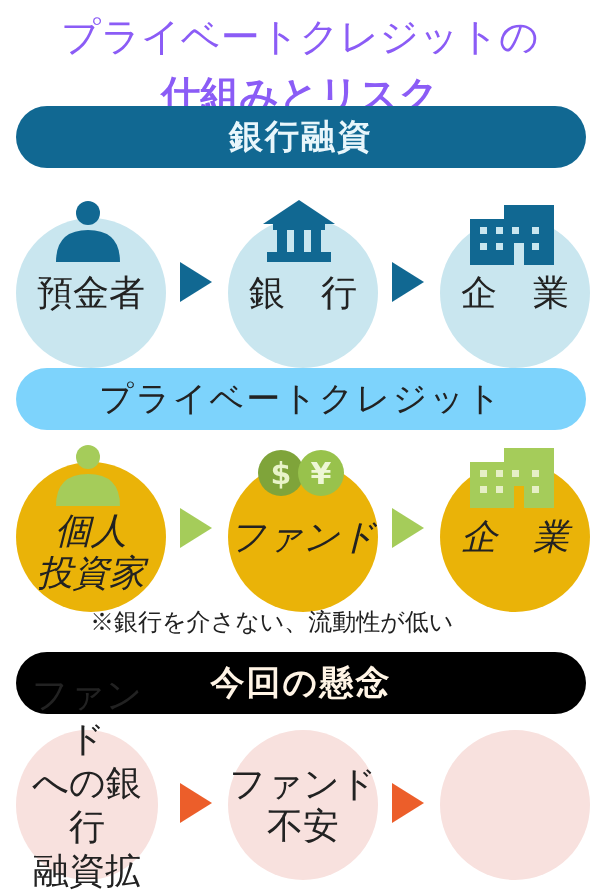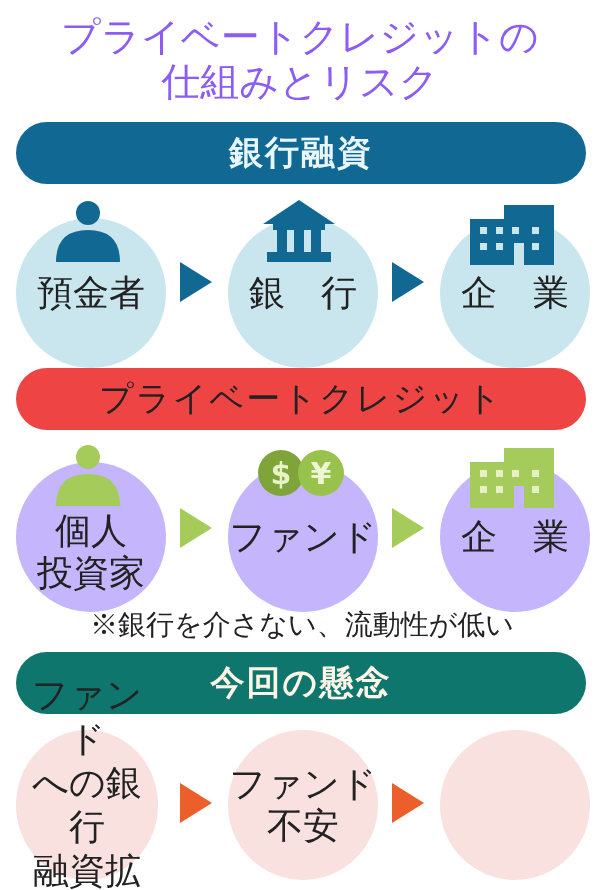--- a/index.html
+++ b/index.html
@@ -1,38 +1,38 @@
 <!DOCTYPE html>
 <html><head>
 <meta charset="utf-8">
 <style>
   html, body { margin:0; padding:0; }
   body { width:600px; height:890px; background:#ffffff; position:relative; overflow:hidden;
          font-family:"DejaVu Sans","Liberation Sans",sans-serif; color:#222; }
   .title { position:absolute; left:0; width:600px; text-align:center; font-size:39px; line-height:46px; color:#8b5cf6; }
   .band { position:absolute; left:16px; width:570px; height:62px; border-radius:31px;
           display:flex; align-items:center; justify-content:center; font-size:34px; font-weight:bold; letter-spacing:2px; }
-  .band.blue { background:#116892; color:#e8f6fb; top:122px; }
-  .band.green { background:#ef4444; color:#222; top:368px; font-weight:normal; }
-  .band.orange { background:#0f766e; color:#fff4e5; top:652px; }
+  .band.blue { background:#116892; color:#e8f6fb; top:106px; }
+  .band.green { background:#7dd3fc; color:#222; top:368px; font-weight:normal; }
+  .band.orange { background:#000000; color:#fff4e5; top:652px; }
   .circle { position:absolute; width:150px; height:150px; border-radius:50%;
             display:flex; align-items:center; justify-content:center; text-align:center; }
   .c-blue { background:#c9e6ef; }
-  .c-green { background:#c4b5fd; }
+  .c-green { background:#eab308;font-style:italic; }
   .c-pink { background:#f8e1de; }
   .ctext { font-size:36px; line-height:42px; color:#222; position:relative; z-index:2; }
   .arrow { position:absolute; width:0; height:0; border-top:20px solid transparent; border-bottom:20px solid transparent; border-left:32px solid; }
   .icon { position:absolute; z-index:3; }
-  .note { position:absolute; top:606px; left:90px; font-family:Liberation Serif, serif; font-size:28px; color:#222; }
+  .note { position:absolute; top:606px; left:90px; font-family:Liberation Serif, serif; font-size:24px; color:#222; }
 </style>
 </head>
 <body>
 
 <div class="title" style="top:14px;">プライベートクレジットの</div>
-<div class="title" style="top:59px;">仕組みとリスク</div>
+<div class="title" style="top:72px;font-weight:bold;">仕組みとリスク</div>
 
 <div class="band blue">銀行融資</div>
 
 <div class="circle c-blue" style="left:16px;top:218px;">
   <span class="ctext">預金者</span>
 </div>
 <svg class="icon" style="left:50px;top:200px;" width="76" height="62" viewBox="0 0 76 62">
   <circle cx="38" cy="13" r="12" fill="#116892"></circle>
   <path d="M6 62 Q6 30 38 30 Q70 30 70 62 Z" fill="#116892"></path>
 </svg>

